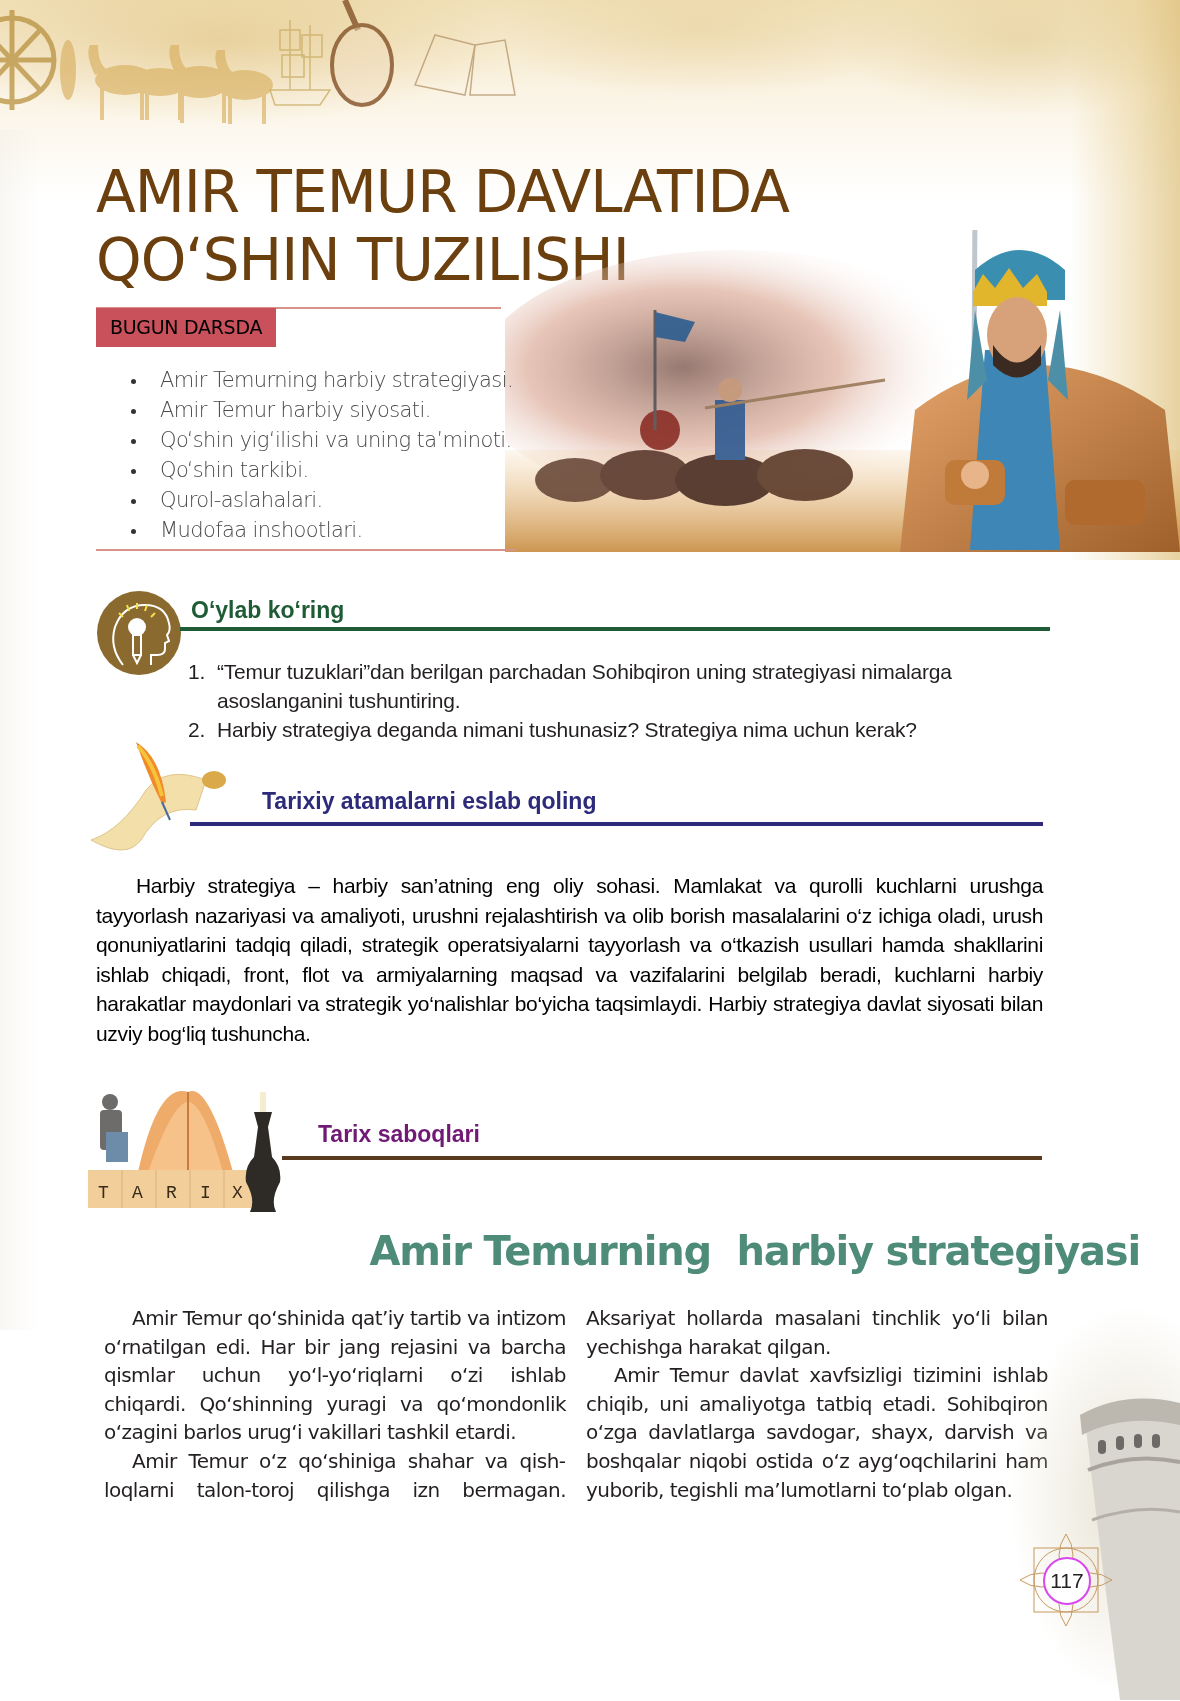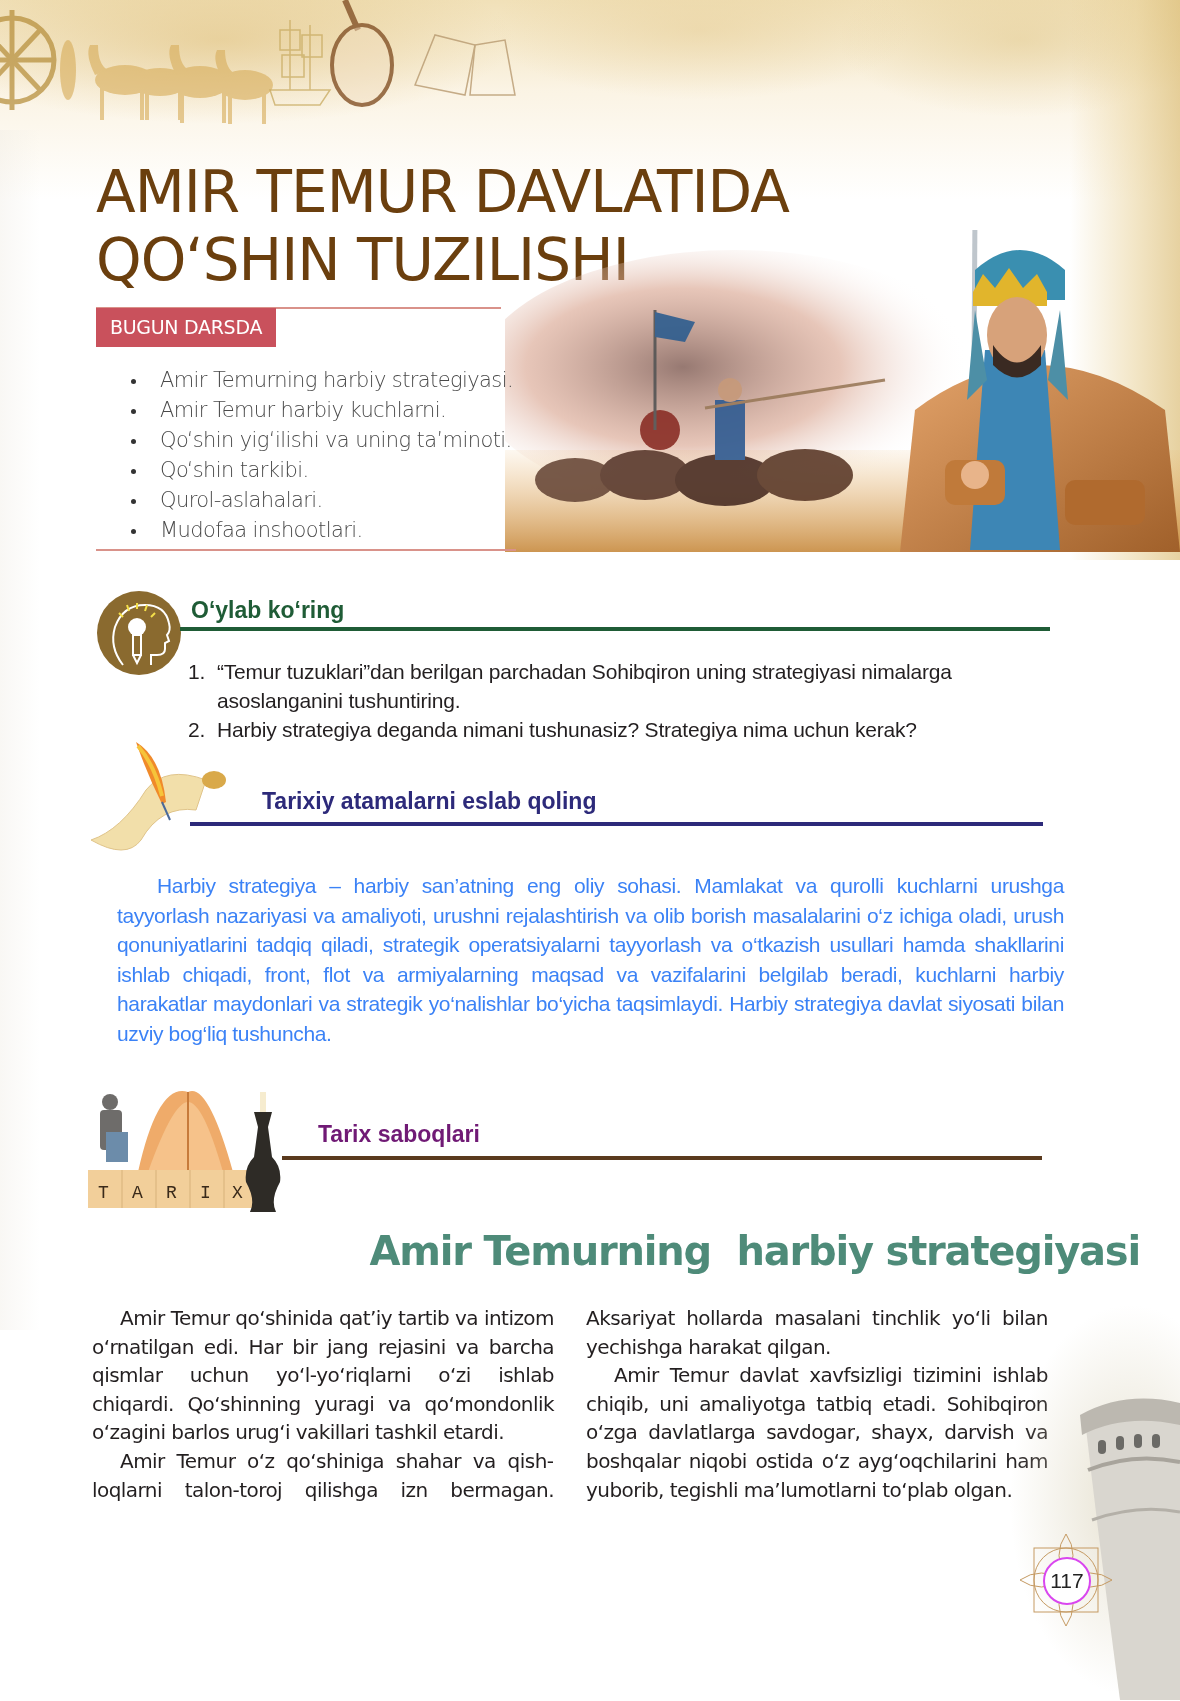--- a/index.html
+++ b/index.html
@@ -28,21 +28,21 @@
       position: absolute; left: 96px; top: 158px; width: 720px;
       font-family: "DejaVu Sans", sans-serif; font-weight: normal;
       font-size: 58px; line-height: 68px; color: #6b3f0e; letter-spacing: -1px;
     }
     .title-line { display: block; white-space: nowrap; }
 
     
     .bd-rule-top { position: absolute; left: 96px; top: 307px; width: 405px; height: 2px; background: #d9928a; }
     .bd-badge {
       position: absolute; left: 96px; top: 308px; height: 39px; padding: 0 14px;
-      background: #c9515c; color: #ffffff; font-size: 19px; line-height: 39px;
+      background: #c9515c; color: #000000; font-size: 19px; line-height: 39px;
       font-family: "DejaVu Sans", sans-serif; letter-spacing: -0.3px;
     }
     .bd-list { position: absolute; left: 130px; top: 365px; list-style: none; }
     .bd-list li {
       position: relative; padding-left: 30px; font-size: 21px; line-height: 30px;
       color: #4a4a4a; font-family: "DejaVu Sans", sans-serif; font-weight: 300; white-space: nowrap;
       letter-spacing: -0.6px;
     }
     .bd-list li::before {
       content: ""; position: absolute; left: 1px; top: 14px; width: 5px; height: 5px; border-radius: 50%; background: #333;
@@ -67,41 +67,41 @@
       font-family: "Liberation Sans", sans-serif; color: #231f20; letter-spacing: -0.2px;
     }
     .q-num { position: absolute; left: 0; top: 0; }
 
     .quill-icon { position: absolute; left: 86px; top: 740px; width: 150px; height: 120px; }
     .terms-title { left: 262px; top: 788px; color: #2d2a7a; }
     .terms-rule { left: 190px; top: 822px; width: 853px; background: #2d2a7a; height: 4px; }
 
     .def-para {
       position: absolute; left: 96px; top: 871px; width: 947px;
-      font-size: 21px; line-height: 29.6px; text-align: justify; color: #3b82f6;
-      font-family: "Liberation Sans", sans-serif; letter-spacing: -0.35px; margin-left: 21px;
+      font-size: 21px; line-height: 29.6px; text-align: justify; color: #000000;
+      font-family: "Liberation Sans", sans-serif; letter-spacing: -0.35px;
     }
     .def-para .indent { display: inline-block; width: 40px; }
 
     .tarix-icon { position: absolute; left: 88px; top: 1072px; width: 196px; height: 142px; }
     .lessons-title { left: 318px; top: 1121px; color: #701a75; }
     .lessons-rule { left: 282px; top: 1156px; width: 760px; background: #5a3a1e; height: 4px; }
 
     .section-heading {
       position: absolute; left: 0; top: 1228px; width: 1140px; text-align: right;
       font-family: "DejaVu Sans", sans-serif; font-weight: bold; font-size: 40px; color: #4e8b79;
       letter-spacing: -1.2px; white-space: pre;
     }
 
     .col {
       position: absolute; top: 1304px; width: 462px;
       font-family: "DejaVu Sans", sans-serif; font-size: 20px; line-height: 28.6px; color: #231f20;
       text-align: justify; letter-spacing: -0.55px;
     }
-    .col-left { left: 92px; }
+    .col-left { left: 104px; }
     .col-right { left: 586px; }
     .col p { margin: 0; }
     .col p.ind { text-indent: 28px; }
     .col p.last-just { text-align-last: justify; }
 
     
     .minaret-area {
       position: absolute; right: 0; top: 1280px; width: 200px; height: 421px;
       background: radial-gradient(ellipse 160px 260px at 150px 220px, rgba(226,220,200,0.85), rgba(255,255,255,0) 75%);
     }
@@ -224,21 +224,21 @@
       <rect x="560" y="250" width="80" height="45" rx="10" fill="#b06a2e"></rect>
       <circle cx="470" cy="245" r="14" fill="#e8b48a"></circle>
     </g>
   </svg>
 </div>
 
 <div class="bd-rule-top"></div>
 <div class="bd-badge">BUGUN DARSDA</div>
 <ul class="bd-list">
   <li>Amir Temurning harbiy strategiyasi.</li>
-  <li>Amir Temur harbiy kuchlarni.</li>
+  <li>Amir Temur harbiy siyosati.</li>
   <li>Qo‘shin yig‘ilishi va uning ta’minoti.</li>
   <li>Qo‘shin tarkibi.</li>
   <li>Qurol-aslahalari.</li>
   <li>Mudofaa inshootlari.</li>
 </ul>
 <div class="bd-rule-bottom"></div>
 
 <div class="think-icon">
   <svg width="84" height="84" viewBox="0 0 84 84">
     <path d="M26 74 q-14 -18 -8 -38 q8 -22 30 -22 q20 0 24 18 q2 8 -2 12 l2 6 l-4 2 l0 6 q0 6 -8 6 l-6 0 l0 10" fill="none" stroke="#fff" stroke-width="2"></path>

